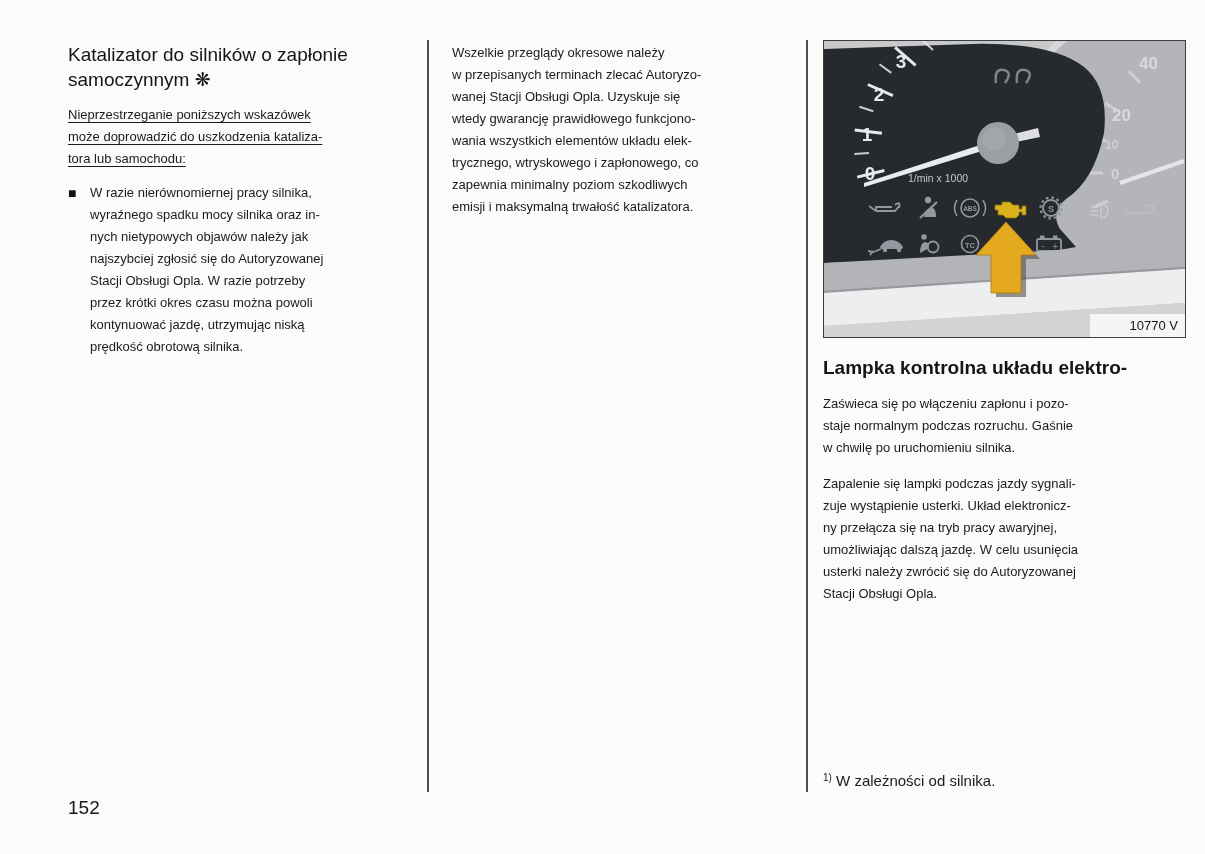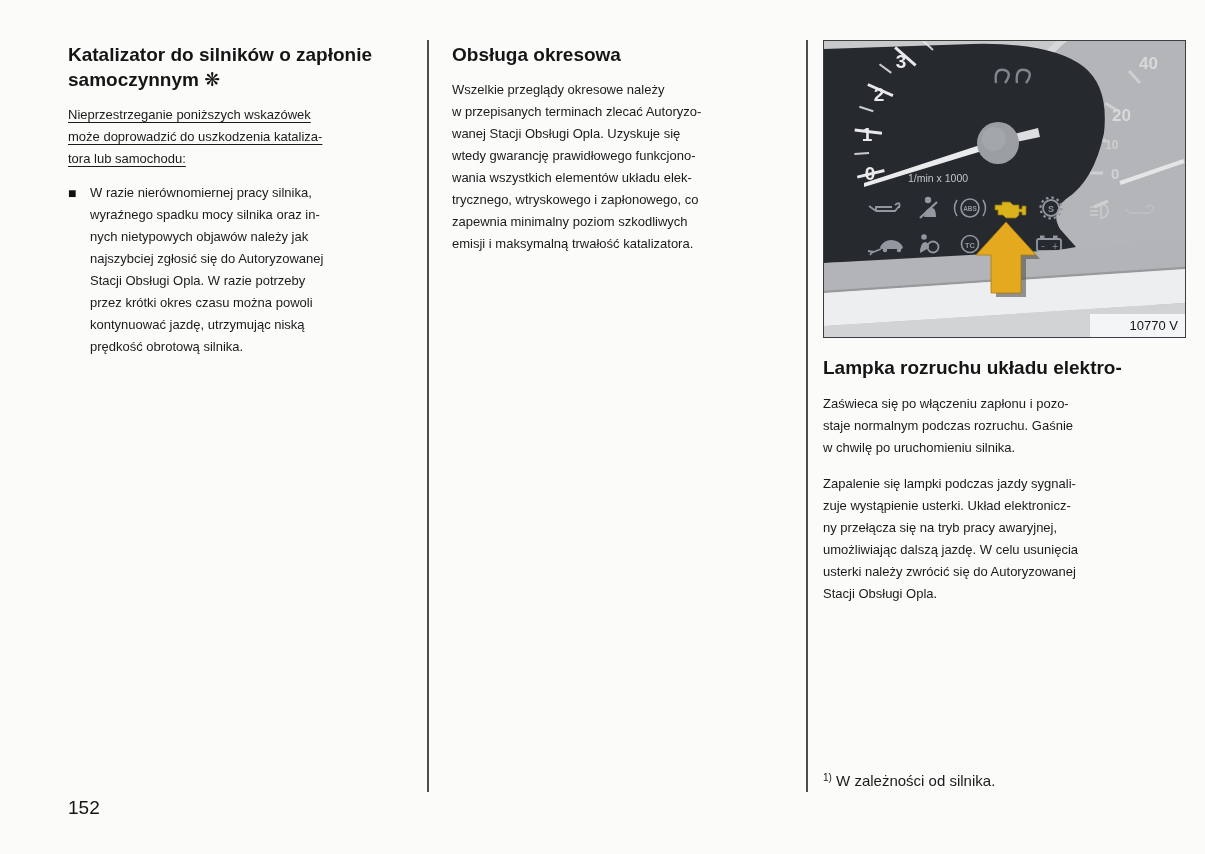--- a/index.html
+++ b/index.html
@@ -11,21 +11,21 @@
     -webkit-font-smoothing:antialiased;
     overflow:hidden;
   }
   .col{position:absolute;top:42px;}
   .col-left{left:68px;width:362px;}
   .col-mid{left:452px;width:352px;}
   .col-right{left:823px;top:40px;width:370px;}
   .divider{position:absolute;top:40px;width:2px;height:752px;background:#4d4d4d;}
   .div1{left:427px;}
   .div2{left:806px;}
-  h2{font-size:19px;line-height:25px;font-weight:bold;margin:0 0 12px 0;white-space:pre-line;color:#151515;}
+  h2{font-size:19px;line-height:25px;font-weight:normal;margin:0 0 12px 0;white-space:pre-line;color:#151515;}
   .para{font-size:13px;line-height:22px;margin:0 0 14px 0;white-space:pre-line;}
   .underlined{text-decoration:underline;text-decoration-thickness:1.4px;text-underline-offset:3px;margin-bottom:12px;}
   .bullet-row{display:flex;align-items:flex-start;margin:0 0 16px 0;}
   .bullet{width:22px;flex:0 0 22px;font-size:14px;line-height:22px;color:#111;}
   .bullet-row .para{margin:0;}
   .photo-wrap{width:363px;height:298px;border:1px solid #3c3e40;box-sizing:border-box;background:#c9cbcd;}
   .right-heading{margin:17px 0 12px 0;}
   .right-heading .hl{display:block;font-size:19px;line-height:26px;font-weight:bold;color:#151515;}
   .hl2{display:flex;align-items:center;gap:5px;}
   .hl2 svg{flex:0 0 auto;}
@@ -53,21 +53,20 @@
 Stacji Obsługi Opla. W razie potrzeby
 przez krótki okres czasu można powoli
 kontynuować jazdę, utrzymując niską
 prędkość obrotową silnika.</div>
   </div>
 </div>
 
 <div class="divider div1"></div>
 
 <div class="col col-mid">
-  <h2>Obsługa okresowa</h2>
   <div class="para">Wszelkie przeglądy okresowe należy
 w przepisanych terminach zlecać Autoryzo-
 wanej Stacji Obsługi Opla. Uzyskuje się
 wtedy gwarancję prawidłowego funkcjono-
 wania wszystkich elementów układu elek-
 trycznego, wtryskowego i zapłonowego, co
 zapewnia minimalny poziom szkodliwych
 emisji i maksymalną trwałość katalizatora.</div>
 </div>
 
@@ -205,21 +204,21 @@
         <path d="M187 186 L216 218 L202 218 L202 256 L172 256 L172 252 L197 252 L197 214 L212 214 Z" fill="#56504a" opacity="0.6"></path>
         <path d="M182 181 L212 214 L197 214 L197 252 L167 252 L167 214 L152 214 Z" fill="#e5a91f" stroke="#a87f12" stroke-width="0.8"></path>
       </g>
 
       <rect x="266" y="273" width="95" height="23" fill="#f4f5f6"></rect>
       <text x="354" y="289" font-size="13" fill="#141414" text-anchor="end" font-family="Liberation Sans, DejaVu Sans, sans-serif">10770 V</text>
     </svg>
   </div>
 
   <div class="right-heading">
-    <span class="hl">Lampka rozruchu układu elektro-</span>
+    <span class="hl">Lampka kontrolna układu elektro-</span>
   </div>
 
   <div class="para">Zaświeca się po włączeniu zapłonu i pozo-
 staje normalnym podczas rozruchu. Gaśnie
 w chwilę po uruchomieniu silnika.</div>
   <div class="para">Zapalenie się lampki podczas jazdy sygnali-
 zuje wystąpienie usterki. Układ elektronicz-
 ny przełącza się na tryb pracy awaryjnej,
 umożliwiając dalszą jazdę. W celu usunięcia
 usterki należy zwrócić się do Autoryzowanej

